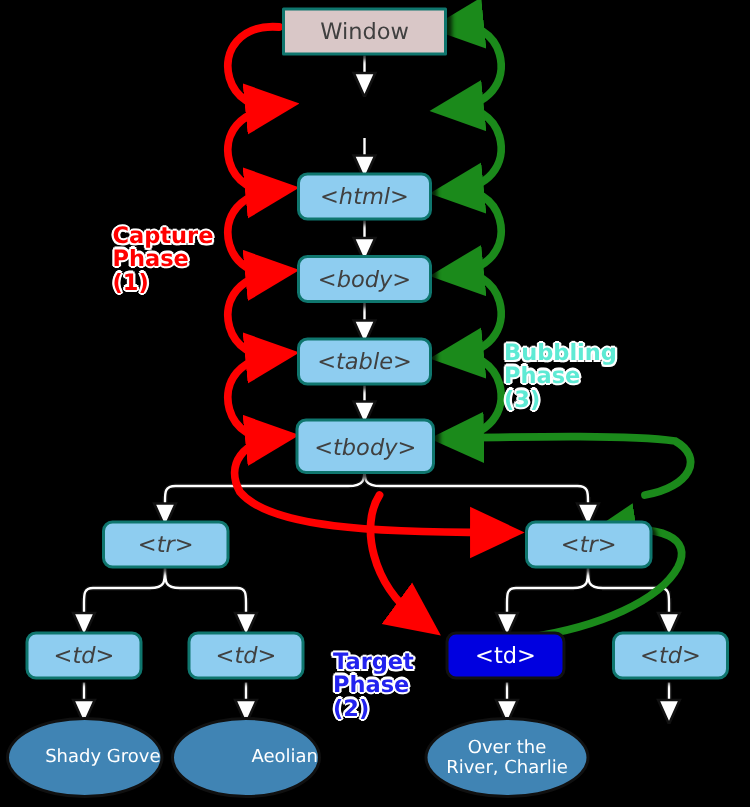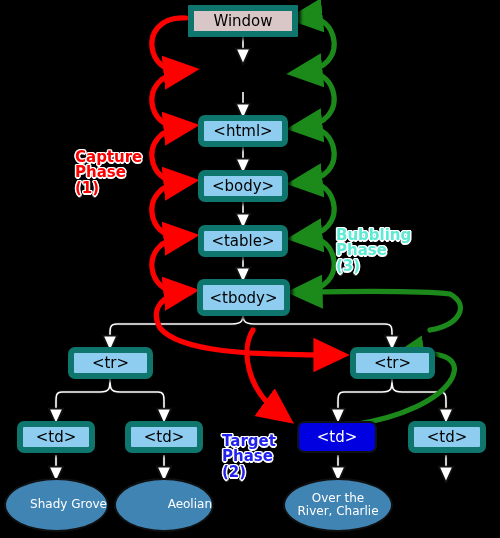--- a/index.html
+++ b/index.html
@@ -6,27 +6,27 @@
   #stage{
     position:relative;width:500px;height:538px;background:#000;overflow:hidden;
     font-family:"DejaVu Sans","Liberation Sans",sans-serif;
   }
   #svgroot{position:absolute;left:0;top:0;width:500px;height:538px;}
 
   
   .node{
     position:absolute;box-sizing:border-box;
     display:flex;align-items:center;justify-content:center;
-    text-align:center;color:#000000;
-    border:6px solid #0f766e;
+    text-align:center;color:#404040;
+    border:2px solid #0f766e;
     box-shadow:3px 3px 3px rgba(0,0,0,.75);
     z-index:5;
   }
   .n-plain{background:#d9c7c7;border-radius:1px;font-size:15px;}
-  .n-el{background:#8ecdf0;border-radius:7px;font-size:15px;}
+  .n-el{background:#8ecdf0;border-radius:7px;font-size:15px;font-style:italic;}
   .n-target{background:#0000e0;border:2px solid #111;border-radius:7px;color:#fff;font-size:15px;}
   .n-text{
     background:#4084b4;border:2px solid #101010;border-radius:50%;
     color:#fff;font-size:12px;line-height:1.12;
     box-shadow:3px 3px 4px rgba(0,0,0,.8);
     justify-content:flex-end;
   }
 
   
   .phase{

